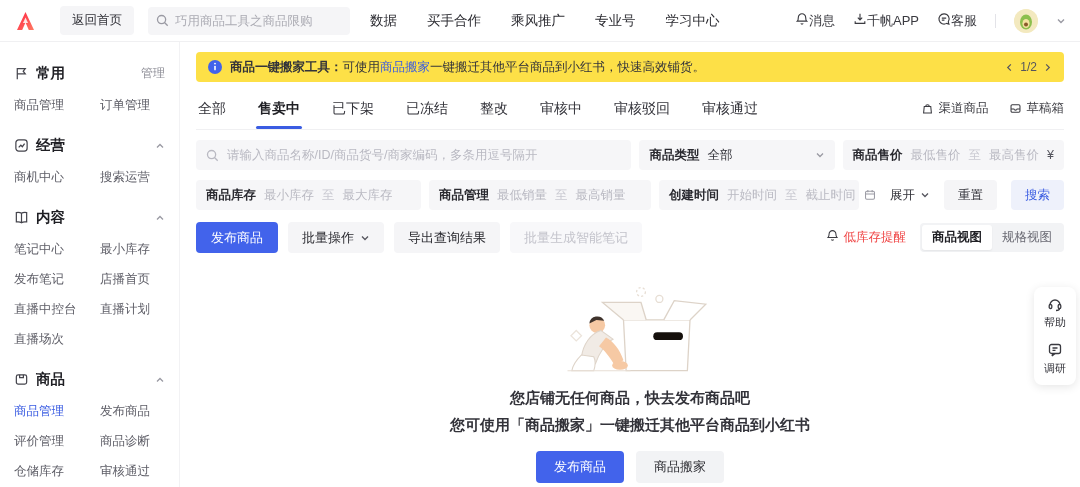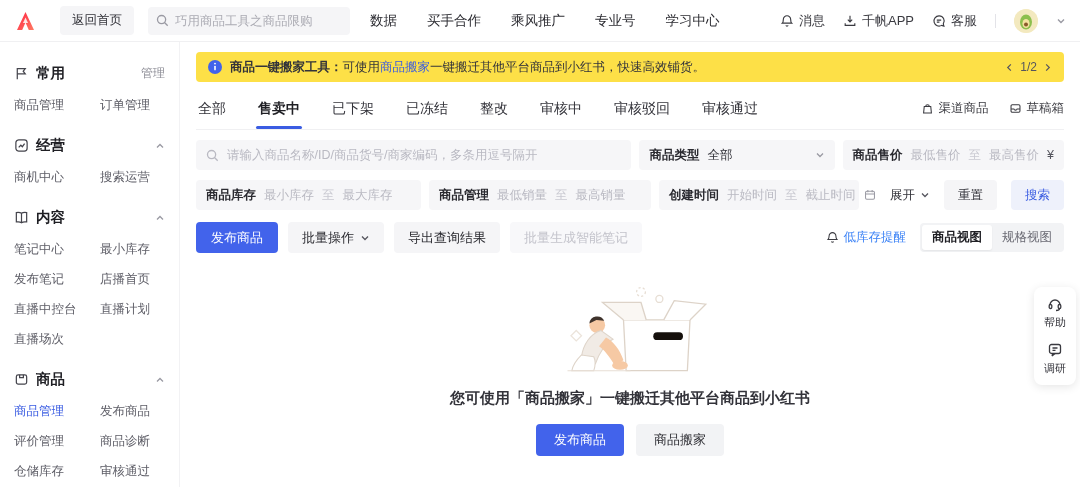--- a/index.html
+++ b/index.html
@@ -27,21 +27,21 @@
     display:flex; align-items:center; padding:0 8px; gap:6px;
   }
   .top-search input {
     border:none; outline:none; background:transparent; width:100%;
     font-size:12.5px; color:#333; font-family:inherit;
   }
   .top-search input::placeholder { color:#ababb3; }
   .top-nav { display:flex; align-items:center; margin-left:20px; gap:30px; }
   .top-nav .nav-item { font-size:13.5px; color:#2b2b31; cursor:pointer; white-space:nowrap; }
   .top-right { margin-left:auto; display:flex; align-items:center; gap:18px; }
-  .top-util { display:flex; align-items:center; gap:5px; font-size:13px; color:#3a3a40; cursor:pointer; white-space:nowrap; }
+  .top-util { display:flex; font-size:13px; color:#3a3a40; cursor:pointer; white-space:nowrap; }
   .v-divider { width:1px; height:14px; background:#e3e3e8; }
   .avatar {
     width:24px; height:24px; border-radius:50%; background:#f6ecc4;
     display:flex; align-items:center; justify-content:center; overflow:hidden; cursor:pointer;
   }
   .icon { display:inline-flex; flex:0 0 auto; }
 
   
   .bodywrap { flex:1; display:flex; overflow:hidden; }
 
@@ -112,21 +112,21 @@
   .btn { border:none; border-radius:4px; font-size:12.5px; padding:0 14px; height:30px; cursor:pointer; font-family:inherit; }
   .btn-gray { background:#f5f5f7; color:#33333a; }
   .btn-lightblue { background:#eef1fb; color:#3a5ce2; }
 
   
   .toolbar-row { display:flex; align-items:center; gap:10px; margin-top:12px; }
   .btn-primary { background:#4263eb; color:#fff; font-size:13px; height:31px; padding:0 15px; }
   .btn-op { background:#f5f5f7; color:#2b2b31; font-size:13px; height:31px; display:inline-flex; align-items:center; gap:6px; }
   .btn-disabled { background:#f8f8fa; color:#c3c3cb; cursor:not-allowed; font-size:13px; height:31px; }
   .toolbar-right { margin-left:auto; display:flex; align-items:center; gap:14px; }
-  .low-stock { display:flex; align-items:center; gap:5px; font-size:12.5px; color:#3b82f6; cursor:pointer; }
+  .low-stock { display:flex; align-items:flex-start; gap:5px; font-size:12.5px; color:#ef4444; cursor:pointer; }
   .seg { background:#f2f3f5; border-radius:4px; padding:2px; display:flex; }
   .seg-item { font-size:12.5px; padding:4px 10px; border-radius:3px; color:#6b6b74; cursor:pointer; white-space:nowrap; }
   .seg-item.active { background:#fff; color:#1f1f24; font-weight:bold; box-shadow:0 1px 2px rgba(0,0,0,.06); }
 
   
   .empty { margin-top:26px; display:flex; flex-direction:column; align-items:center; }
   .empty-text1 { margin-top:8px; font-size:15px; font-weight:600; color:#33333a; }
   .empty-text2 { margin-top:8px; font-size:15px; font-weight:600; color:#33333a; }
   .empty-btns { margin-top:16px; display:flex; gap:12px; }
   .btn-pub { background:#4263eb; color:#fff; font-size:13px; height:32px; padding:0 18px; }
@@ -495,20 +495,21 @@
 
             <circle cx="62" cy="52" r="9" fill="#f6c9a4"></circle>
             <path d="M53 50 a9 9 0 0 1 17 -3 l-9 -1 Z" fill="#3f332c"></path>
             <path d="M66 58 C54 62 46 74 44 88 L60 96 C64 84 72 72 80 68 Z" fill="#f1ebe5" stroke="#ded4c9" stroke-width="1.2"></path>
             <path d="M72 66 C80 70 88 80 92 92 L82 98 C76 88 70 80 64 76 Z" fill="#f6c9a4" stroke="#e8b econ" stroke-width="0"></path>
             <path d="M44 86 C38 92 34 98 33 104 L58 104 C60 98 60 92 58 88 Z" fill="#fff" stroke="#ded4c9" stroke-width="1.2"></path>
             <ellipse cx="88" cy="98" rx="9" ry="5" fill="#f6c9a4"></ellipse>
             <path d="M28 104 L100 104" stroke="#e7ded4" stroke-width="1.2"></path>
           </svg>
         </span>
+        <div class="empty-text1">您店铺无任何商品，快去发布商品吧</div>
         <div class="empty-text2">您可使用「商品搬家」一键搬迁其他平台商品到小红书</div>
         <div class="empty-btns">
           <button class="btn btn-pub">发布商品</button>
           <button class="btn btn-move">商品搬家</button>
         </div>
       </div>
 
     </div>
   </div>
 </div>

